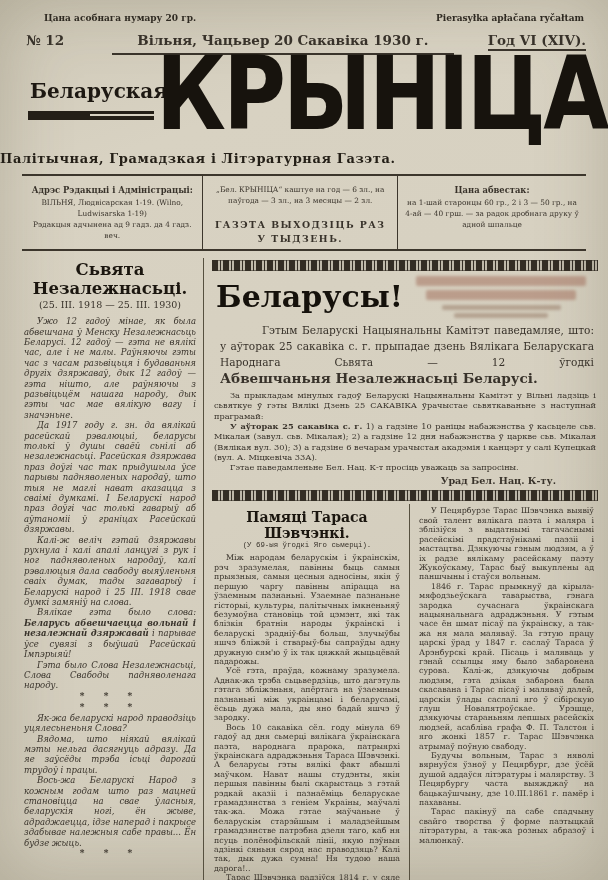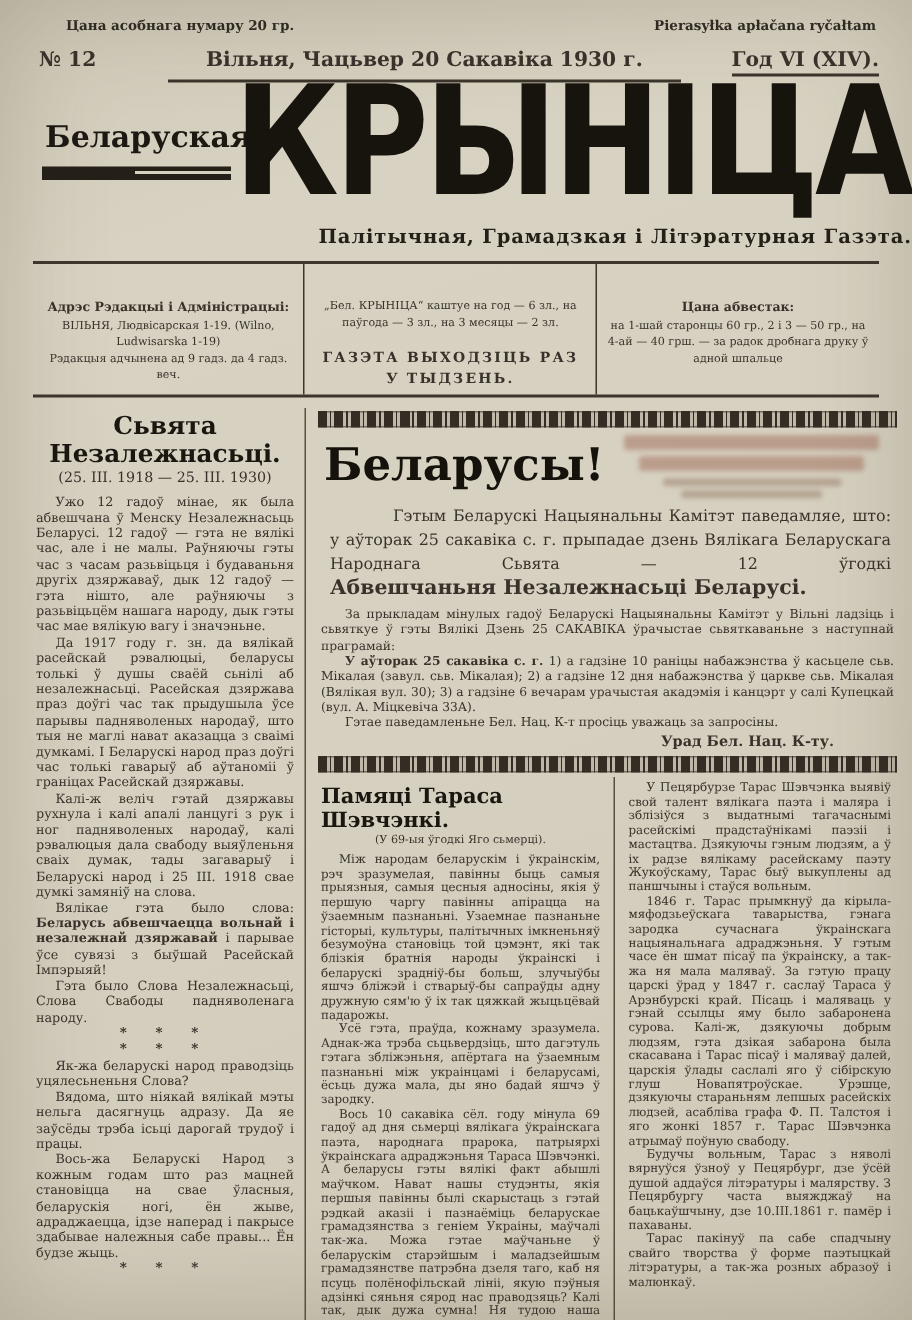--- a/index.html
+++ b/index.html
@@ -19,34 +19,34 @@
     border-bottom:2px solid #3a342b;padding-bottom:5px;margin:0 34px 0 14px;}
   .year{font-size:13.5px;font-weight:bold;border-bottom:2px solid #3a342b;padding-bottom:1px;}
   
   .masthead{position:relative;height:94px;}
   .brand-small{position:absolute;left:30px;top:24px;font-size:20px;font-weight:bold;color:#1d1812;}
   .brand-bar{position:absolute;left:28px;top:56px;width:126px;height:9px;background:#241f17;}
   .brand-bar:after{content:"";display:block;height:2px;background:#d6d0c0;margin-top:3px;margin-left:62px;}
   .brand{position:absolute;left:156px;top:-16px;font-size:92px;line-height:1.1;font-weight:bold;
     font-family:"DejaVu Sans", sans-serif;letter-spacing:-3px;color:#17130d;
     transform:scale(.93,1.1);transform-origin:left top;white-space:nowrap;}
-  .subtitle{text-align:right;font-size:13px;font-weight:bold;letter-spacing:.6px;margin-top:2px;color:#241f17;}
+  .subtitle{text-align:left;font-size:13px;font-weight:bold;letter-spacing:.6px;margin-top:2px;color:#241f17;}
   
   .infobar{display:flex;margin:8px 22px 0;border-top:2px solid #3c362c;border-bottom:2px solid #3c362c;}
-  .infocell{padding:22px 7px 3px;text-align:center;font-size:7.4px;line-height:1.5;box-sizing:border-box;}
+  .infocell{padding:8px 7px 3px;text-align:center;font-size:7.4px;line-height:1.5;box-sizing:border-box;}
   .infocell + .infocell{border-left:1.6px solid #3c362c;}
   .c1{width:32%;} .c2{width:34.5%;} .c3{width:33.5%;}
   .info-title{font-size:8.4px;font-weight:bold;display:block;}
   .info-big{display:block;font-size:9.3px;font-weight:bold;letter-spacing:1.5px;margin-top:12px;text-align:center;}
   
   .body{display:flex;margin:7px 0 0 8px;height:643px;overflow:hidden;}
   .col-left{width:196px;box-sizing:border-box;padding:2px 7px 0 16px;border-right:1.2px solid #56503f;}
   .col-left h2{font-size:16.5px;text-align:center;margin:0 0 1px;color:#1b160f;}
   .sub-dates{font-size:9.5px;text-align:center;margin:0 0 6px;}
-  .col-left p{font-size:8.5px;line-height:10.4px;text-align:justify;text-indent:13px;margin:0;}
+  .col-left p{font-size:8.5px;line-height:10.4px;text-align:justify;text-indent:13px;margin:0;font-style:italic;}
   .stars{text-align:center;font-size:9px;font-weight:bold;letter-spacing:8px;line-height:11px;height:11px;overflow:hidden;}
   .col-main{flex:1;box-sizing:border-box;padding:0 10px 0 8px;}
   
   .announcement{position:relative;}
   .ornament{height:9px;margin:2px 0;
     background:repeating-linear-gradient(90deg,#332d24 0 6px,rgba(51,45,36,.15) 6px 8px,#332d24 8px 9px,rgba(51,45,36,.15) 9px 11px);
     border-top:1px solid rgba(51,45,36,.55);border-bottom:1px solid rgba(51,45,36,.55);}
   .announcement h1{font-size:30px;margin:8px 0 8px 4px;color:#15110b;}
   .ghost{position:absolute;right:12px;top:16px;width:170px;filter:blur(1.8px);opacity:.45;}
   .ghost i{display:block;border-radius:2px;}
@@ -55,22 +55,22 @@
   .g3{height:5px;background:#8a6a55;width:70%;margin:0 auto 3px;}
   .g4{height:5px;background:#8a6a55;width:55%;margin:0 auto;}
   .a-p1{font-size:10.6px;line-height:16px;text-align:justify;text-indent:42px;margin:0 4px 3px 8px;}
   .a-p1 strong{font-size:13.6px;white-space:nowrap;}
   .a-small{font-size:8.2px;line-height:10.3px;text-align:justify;margin:0 2px;}
   .a-ind{text-indent:16px;}
   .a-sig{text-align:right;font-weight:bold;font-size:9.6px;padding-right:42px;margin:3px 0 4px;}
   
   .two-cols{display:flex;margin-top:3px;height:460px;overflow:hidden;}
   .col-mid{width:198px;box-sizing:border-box;padding:2px 9px 0 2px;border-right:1.2px solid #56503f;}
-  .col-mid h3{font-size:14px;margin:3px 0 0;color:#1b160f;}
-  .sub-small{font-size:7.4px;text-align:center;margin:0 0 4px;}
+  .col-mid h3{font-size:14px;text-align:center;margin:3px 0 0;color:#1b160f;}
+  .sub-small{font-size:7.4px;text-align:center;margin:0 0 4px;font-family:Liberation Mono, monospace;}
   .col-mid p,.col-right p{font-size:7.9px;line-height:9.4px;text-align:justify;text-indent:12px;margin:0;}
   .no-ind{text-indent:0 !important;}
   .col-right{flex:1;box-sizing:border-box;padding:2px 4px 0 9px;position:relative;}
 </style>
 </head>
 <body>
 
 <div class="page">
 
   <div class="topbar">

